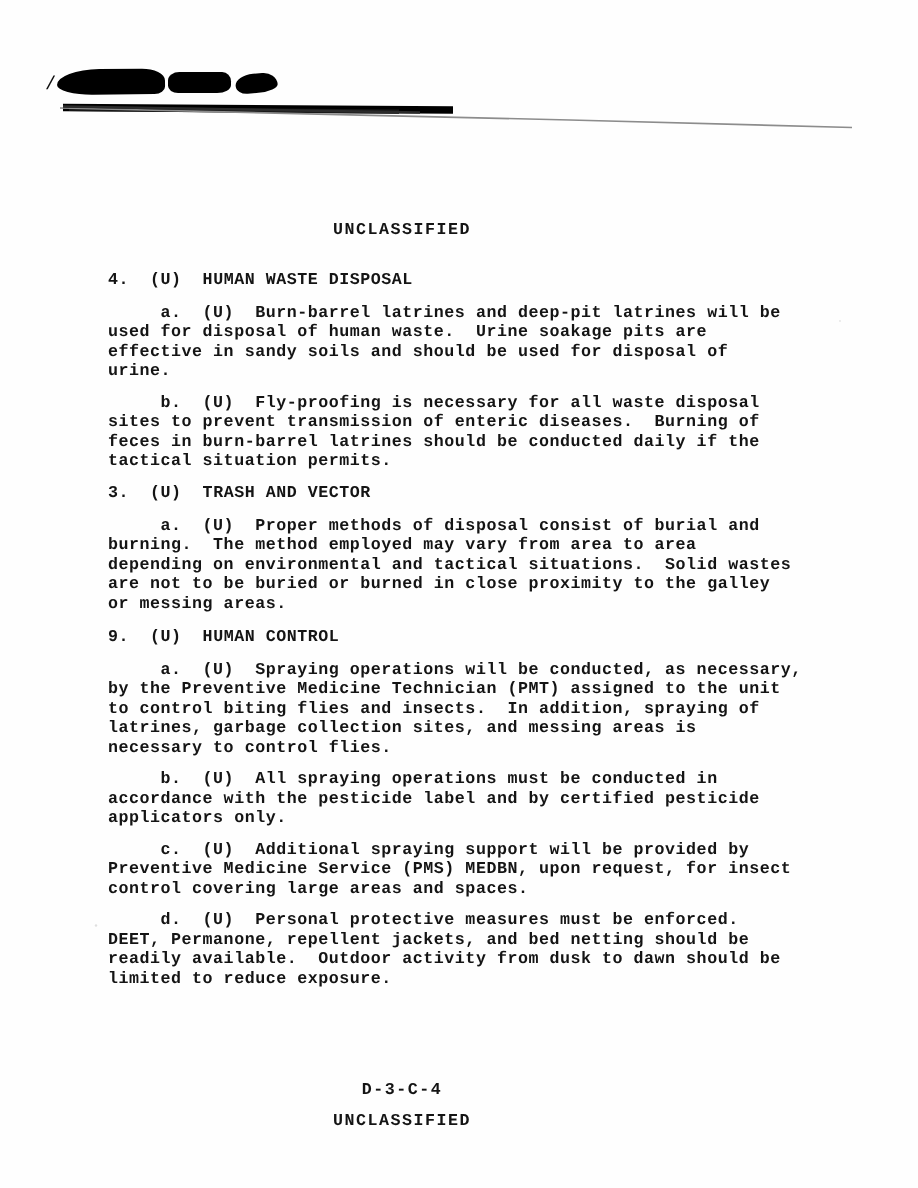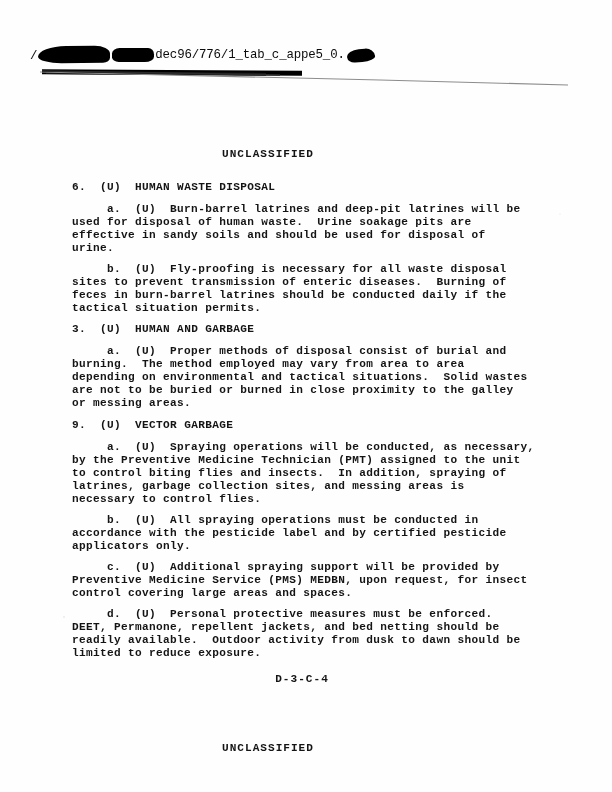--- a/index.html
+++ b/index.html
@@ -167,80 +167,79 @@
 </head>
 <body>
 
 <div class="page">
 
   <div class="header-band">
     <div class="path-line">
       <span class="path-lead">/</span>
       <span class="redact redact-1"></span>
       <span class="redact redact-2"></span>
-      <span class="path-text">dec96/776/1_tab_c_appe5_0.</span>
       <span class="redact redact-3"></span>
     </div>
   </div>
 
   <div class="scan-bar"></div>
   <div class="scan-bar-2"></div>
   <div class="scan-curve">
     <svg width="530" height="26" viewBox="0 0 530 26" xmlns="http://www.w3.org/2000/svg" aria-hidden="true">
       <path d="M 0 12 Q 180 16 340 20 T 528 25" stroke="#8c8c8c" stroke-width="1.1" fill="none"></path>
       <path d="M 2 11 Q 120 13 240 15" stroke="#2b2b2b" stroke-width="1.6" fill="none"></path>
     </svg>
   </div>
 
   <div class="doc">
 
     <div class="line classmark" style="top:148px;">UNCLASSIFIED</div>
 
-    <div class="line heading-line" style="top:181px;"><span>6.  (U)  </span><span class="title">HUMAN WASTE DISPOSAL</span></div>
+    <div class="line heading-line" style="top:181px;"><span>4.  (U)  </span><span class="title">HUMAN WASTE DISPOSAL</span></div>
 
     <div class="line body-line" style="top:203px;">     a.  (U)  Burn-barrel latrines and deep-pit latrines will be</div>
     <div class="line body-line" style="top:216px;">used for disposal of human waste.  Urine soakage pits are</div>
     <div class="line body-line" style="top:229px;">effective in sandy soils and should be used for disposal of</div>
     <div class="line body-line" style="top:242px;">urine.</div>
 
     <div class="line body-line" style="top:263px;">     b.  (U)  Fly-proofing is necessary for all waste disposal</div>
     <div class="line body-line" style="top:276px;">sites to prevent transmission of enteric diseases.  Burning of</div>
     <div class="line body-line" style="top:289px;">feces in burn-barrel latrines should be conducted daily if the</div>
     <div class="line body-line" style="top:302px;">tactical situation permits.</div>
 
-    <div class="line heading-line" style="top:323px;"><span>3.  (U)  </span><span class="title">HUMAN AND GARBAGE</span></div>
+    <div class="line heading-line" style="top:323px;"><span>3.  (U)  </span><span class="title">TRASH AND VECTOR</span></div>
 
     <div class="line body-line" style="top:345px;">     a.  (U)  Proper methods of disposal consist of burial and</div>
     <div class="line body-line" style="top:358px;">burning.  The method employed may vary from area to area</div>
     <div class="line body-line" style="top:371px;">depending on environmental and tactical situations.  Solid wastes</div>
     <div class="line body-line" style="top:384px;">are not to be buried or burned in close proximity to the galley</div>
     <div class="line body-line" style="top:397px;">or messing areas.</div>
 
-    <div class="line heading-line" style="top:419px;"><span>9.  (U)  </span><span class="title">VECTOR GARBAGE</span></div>
+    <div class="line heading-line" style="top:419px;"><span>9.  (U)  </span><span class="title">HUMAN CONTROL</span></div>
 
     <div class="line body-line" style="top:441px;">     a.  (U)  Spraying operations will be conducted, as necessary,</div>
     <div class="line body-line" style="top:454px;">by the Preventive Medicine Technician (PMT) assigned to the unit</div>
     <div class="line body-line" style="top:467px;">to control biting flies and insects.  In addition, spraying of</div>
     <div class="line body-line" style="top:480px;">latrines, garbage collection sites, and messing areas is</div>
     <div class="line body-line" style="top:493px;">necessary to control flies.</div>
 
     <div class="line body-line" style="top:514px;">     b.  (U)  All spraying operations must be conducted in</div>
     <div class="line body-line" style="top:527px;">accordance with the pesticide label and by certified pesticide</div>
     <div class="line body-line" style="top:540px;">applicators only.</div>
 
     <div class="line body-line" style="top:561px;">     c.  (U)  Additional spraying support will be provided by</div>
     <div class="line body-line" style="top:574px;">Preventive Medicine Service (PMS) MEDBN, upon request, for insect</div>
     <div class="line body-line" style="top:587px;">control covering large areas and spaces.</div>
 
     <div class="line body-line" style="top:608px;">     d.  (U)  Personal protective measures must be enforced.</div>
     <div class="line body-line" style="top:621px;">DEET, Permanone, repellent jackets, and bed netting should be</div>
     <div class="line body-line" style="top:634px;">readily available.  Outdoor activity from dusk to dawn should be</div>
     <div class="line body-line" style="top:647px;">limited to reduce exposure.</div>
 
-    <div class="line pagenum" style="top:673px;margin-left:34px;">D-3-C-4</div>
+    <div class="line pagenum" style="top:721px;">D-3-C-4</div>
     <div class="line classmark" style="top:742px;">UNCLASSIFIED</div>
 
   </div>
 
   <div class="speckle">
     <svg width="612" height="792" xmlns="http://www.w3.org/2000/svg" aria-hidden="true">
       <circle cx="497" cy="352" r="0.8" fill="#777"></circle>
       <circle cx="500" cy="350" r="0.7" fill="#888"></circle>
       <circle cx="300" cy="529" r="0.7" fill="#999"></circle>
       <circle cx="64" cy="617" r="0.8" fill="#9a9a9a"></circle>

